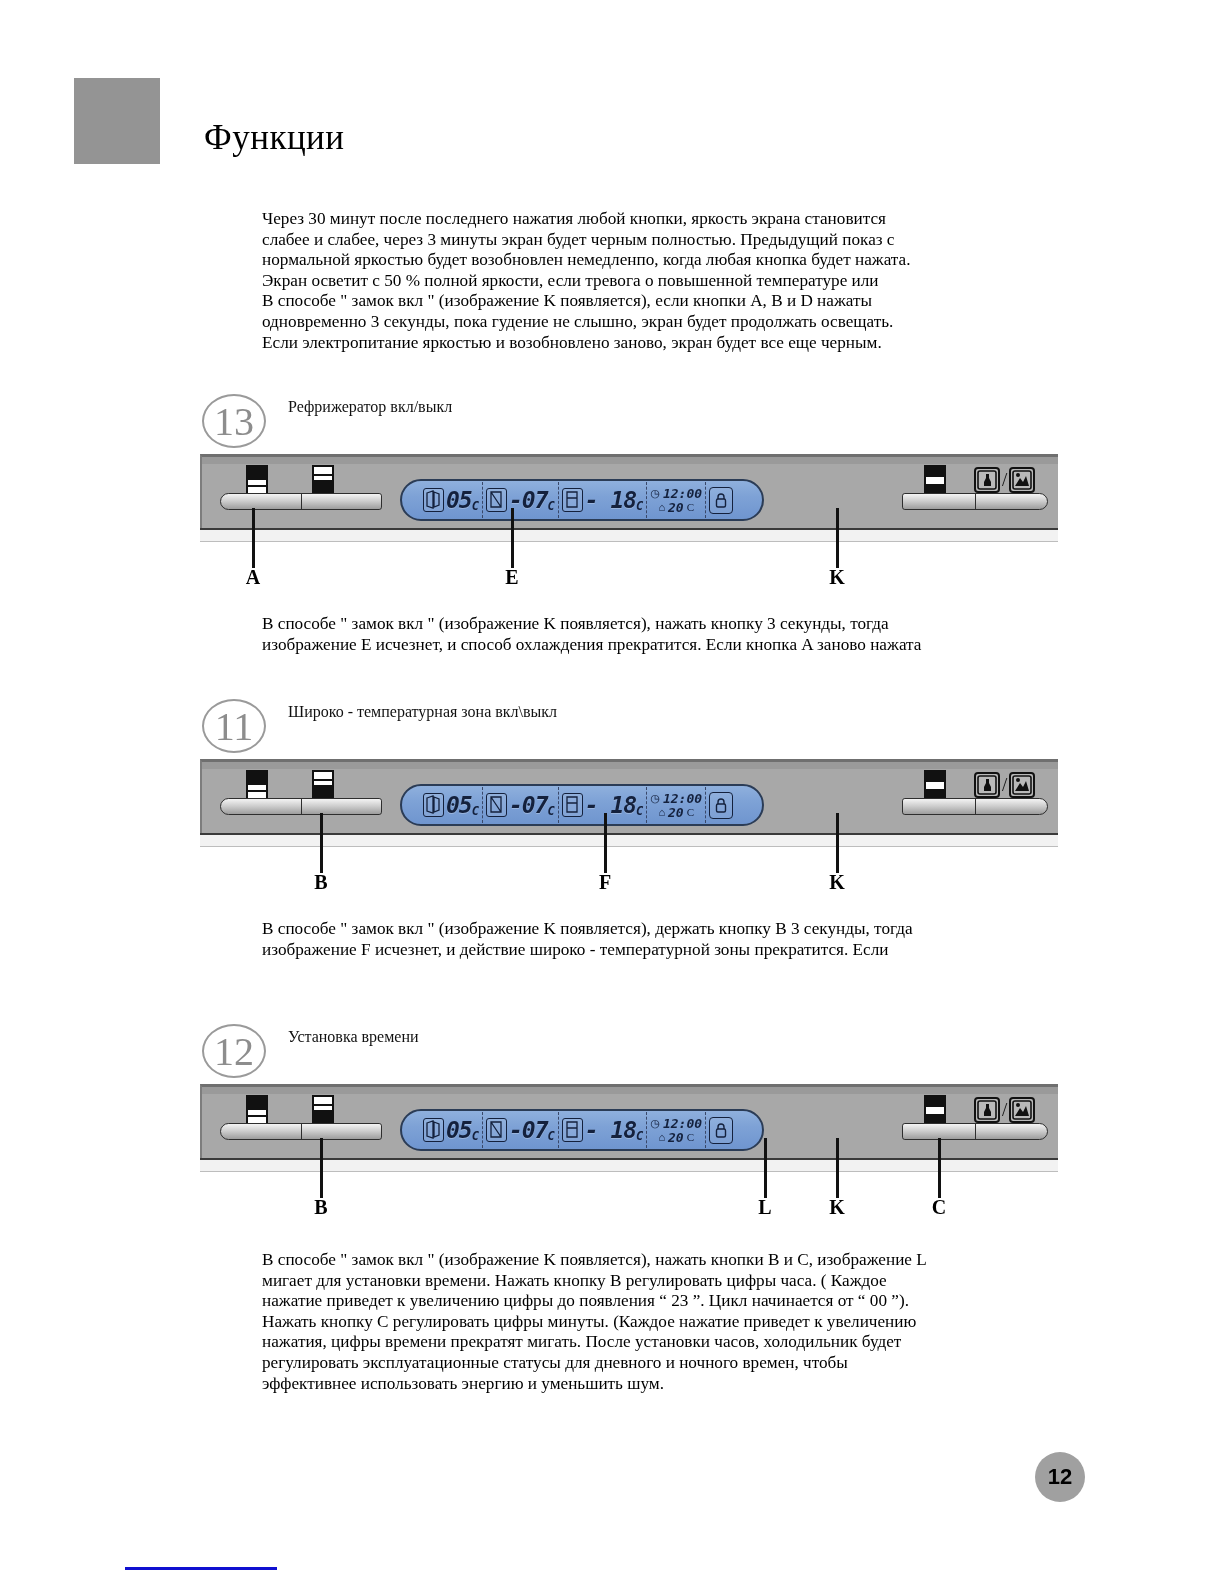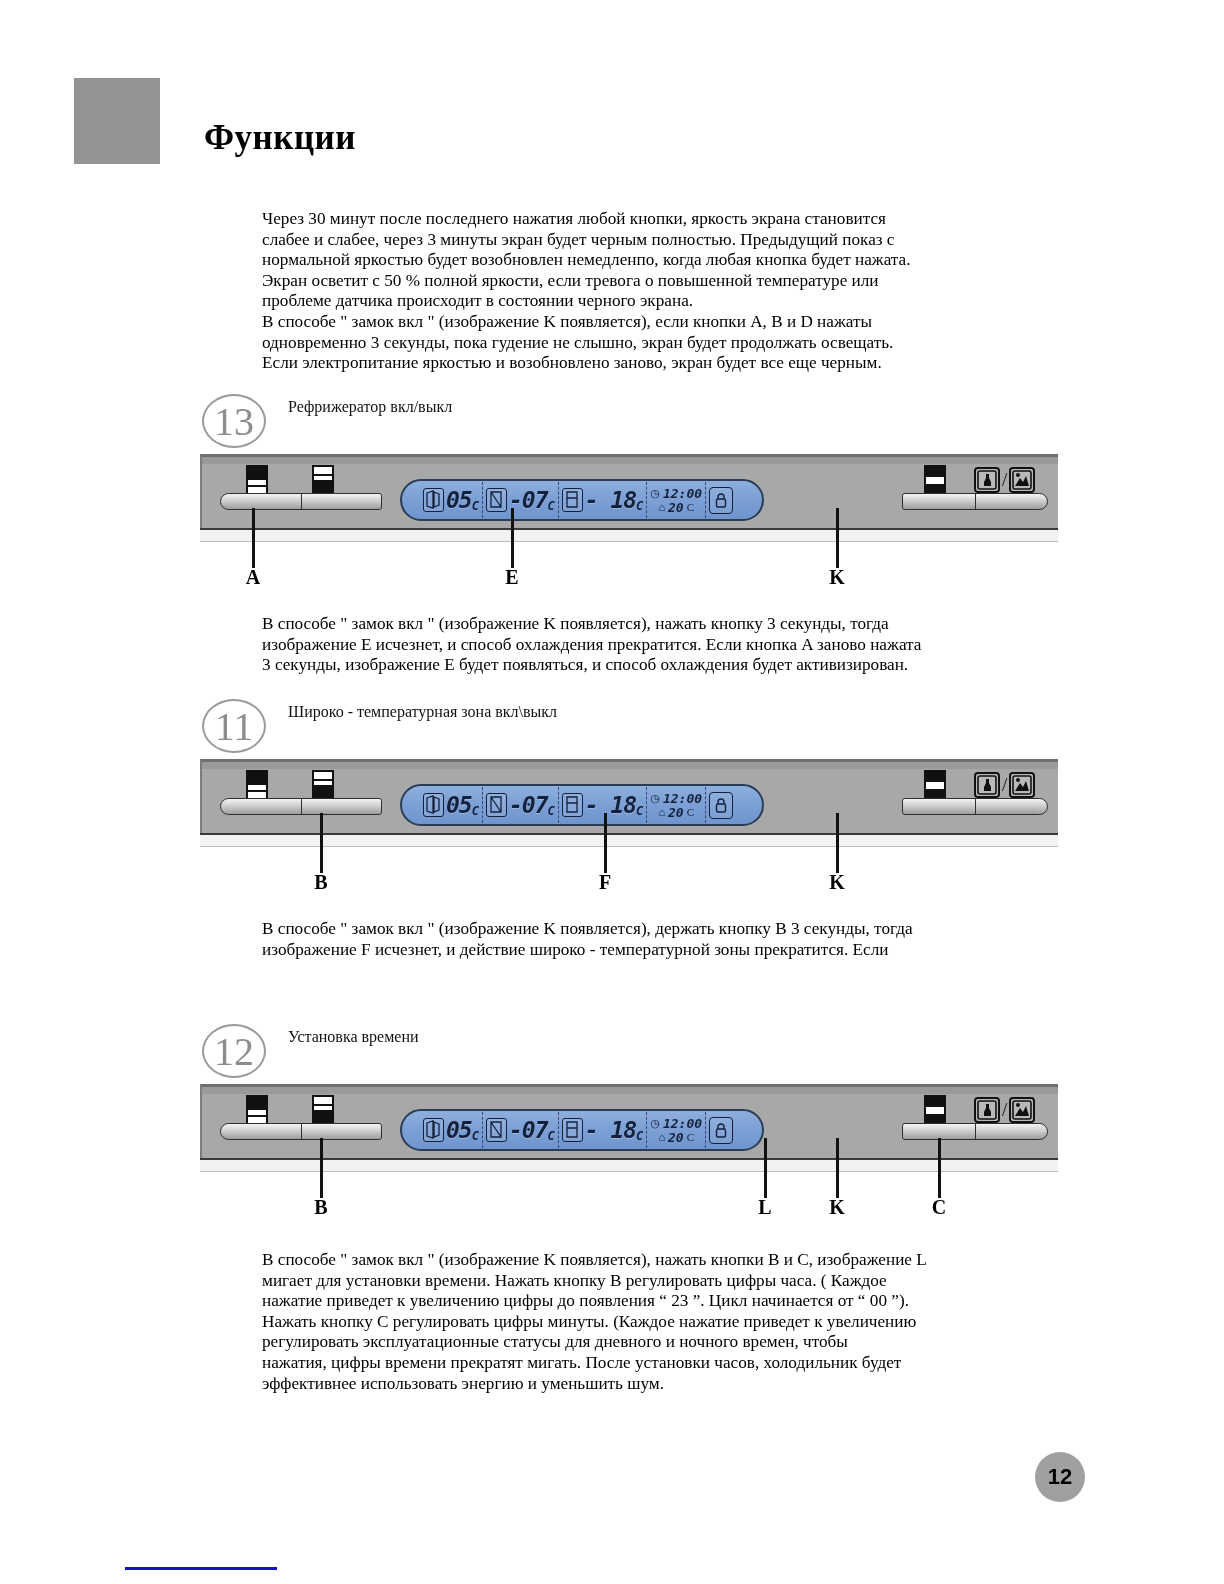--- a/index.html
+++ b/index.html
@@ -11,21 +11,21 @@
     position:relative;
     overflow:hidden;
   }
   
   .hdr-square{
     position:absolute; left:74px; top:78px;
     width:86px; height:86px; background:#949494;
   }
   .hdr-title{
     position:absolute; left:204px; top:118px;
-    font-size:35px; font-weight:bold; letter-spacing:.5px;
+    font-size:35px; font-weight:normal; letter-spacing:.5px;
     color:#000;
   }
   
   .intro{
     position:absolute; left:262px; top:209px; width:722px;
     font-size:17.2px; line-height:20.6px; color:#000;
     text-align:left;
   }
   
   .section{ position:absolute; left:0; width:1224px; }
@@ -166,21 +166,20 @@
 <body>
 
 <div class="hdr-square"></div>
 <div class="hdr-title">Функции</div>
 
 <div class="intro">
   <div>Через 30 минут после последнего нажатия любой кнопки, яркость экрана становится</div>
   <div>слабее и слабее, через 3 минуты экран будет черным полностью. Предыдущий показ с</div>
   <div>нормальной яркостью будет возобновлен немедленпо, когда любая кнопка будет нажата.</div>
   <div>Экран осветит с 50 % полной яркости, если тревога о повышенной температуре или</div>
-  <div>проблеме датчика происходит в состоянии черного экрана.</div>
   <div>В способе " замок вкл " (изображение K появляется), если кнопки A, B и D нажаты</div>
   <div>одновременно 3 секунды, пока гудение не слышно, экран будет продолжать освещать.</div>
   <div>Если электропитание яркостью и возобновлено заново, экран будет все еще черным.</div>
 </div>
 
 <div class="section" style="top:392px;">
   <div class="sec-head">
     <div class="circnum">
       <div class="ring"></div>
       <span>13</span>
@@ -290,21 +289,20 @@
     <div class="cline" style="left:511px; top:54px; height:60px;"></div>
     <div class="cline" style="left:836px; top:54px; height:60px;"></div>
     <div class="clab" style="left:238px; top:112px;">A</div>
     <div class="clab" style="left:497px; top:112px;">E</div>
     <div class="clab" style="left:822px; top:112px;">K</div>
   </div>
 
   <div class="body-p" style="top:222px;">
     <div>В способе " замок вкл " (изображение K появляется), нажать кнопку 3 секунды, тогда</div>
     <div>изображение E исчезнет, и способ охлаждения прекратится. Если кнопка A заново нажата</div>
-    <div>3 секунды, изображение E будет появляться, и способ охлаждения будет активизирован.</div>
   </div>
 </div>
 
 <div class="section" style="top:697px;">
   <div class="sec-head">
     <div class="circnum">
       <div class="ring"></div>
       <span>11</span>
     </div>
     <div class="sec-title">Широко - температурная зона вкл\выкл</div>
@@ -537,20 +535,20 @@
     <div class="clab" style="left:750px; top:112px;">L</div>
     <div class="clab" style="left:822px; top:112px;">K</div>
     <div class="clab" style="left:924px; top:112px;">C</div>
   </div>
 
   <div class="body-p" style="top:228px;">
     <div>В способе " замок вкл " (изображение K появляется), нажать кнопки B и C, изображение L</div>
     <div>мигает для установки времени. Нажать кнопку B регулировать цифры часа. ( Каждое</div>
     <div>нажатие приведет к увеличению цифры до появления “ 23 ”. Цикл начинается от “ 00 ”).</div>
     <div>Нажать кнопку C регулировать цифры минуты. (Каждое нажатие приведет к увеличению</div>
+    <div>нажатия, цифры времени прекратят мигать. После установки часов, холодильник будет</div>
     <div>регулировать эксплуатационные статусы для дневного и ночного времен, чтобы</div>
-    <div>нажатия, цифры времени прекратят мигать. После установки часов, холодильник будет</div>
     <div>эффективнее использовать энергию и уменьшить шум.</div>
   </div>
 </div>
 
 <div class="pagenum">12</div>
 <div class="botline"></div>
 
 </body></html>

